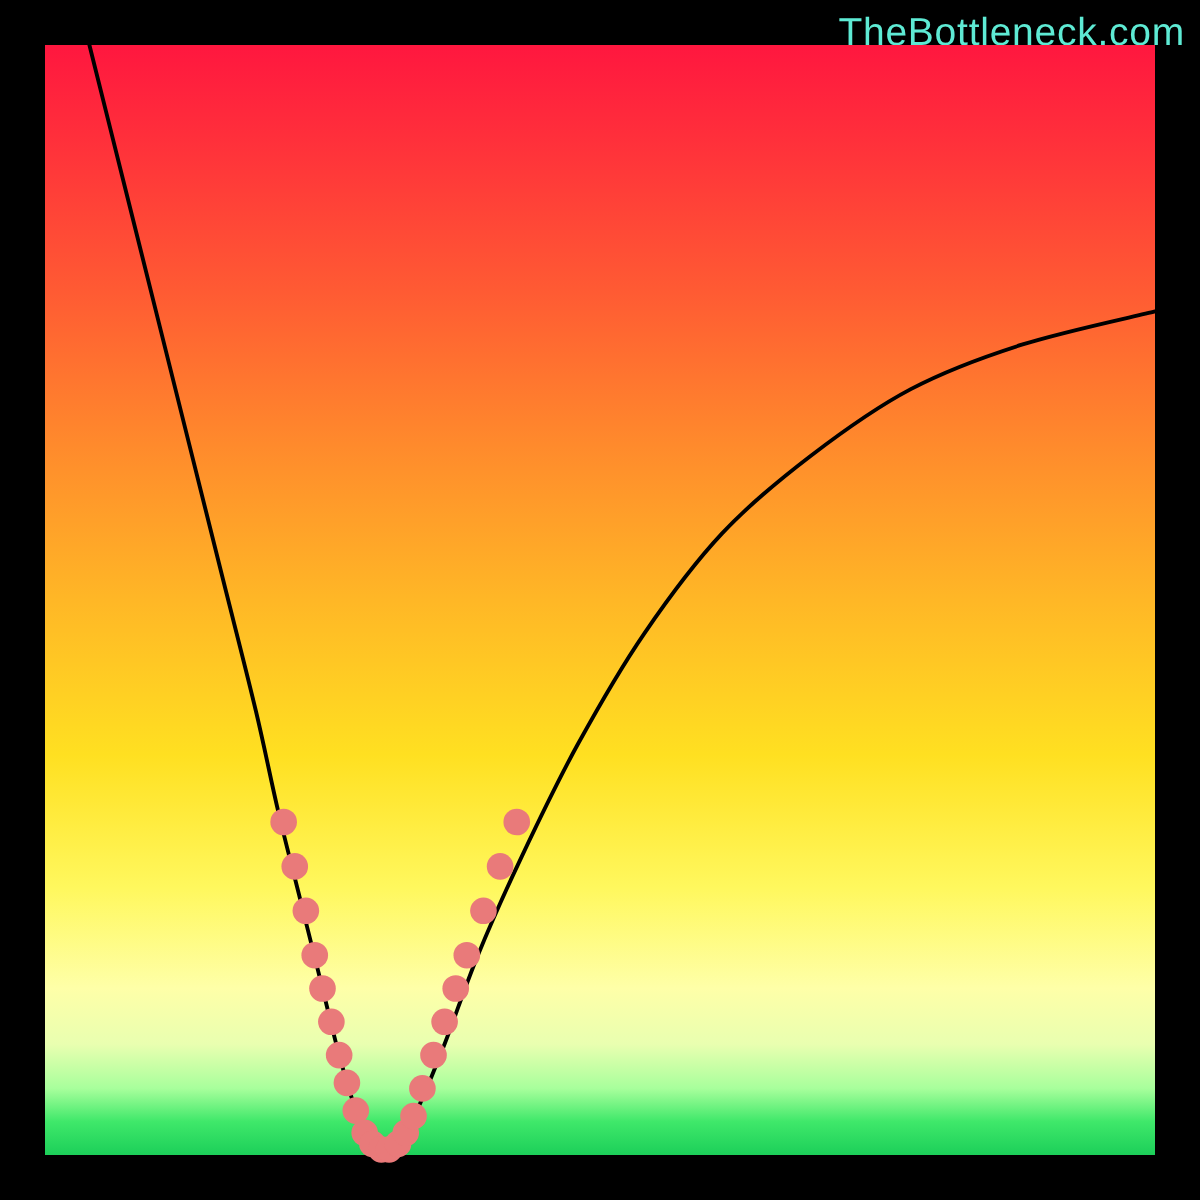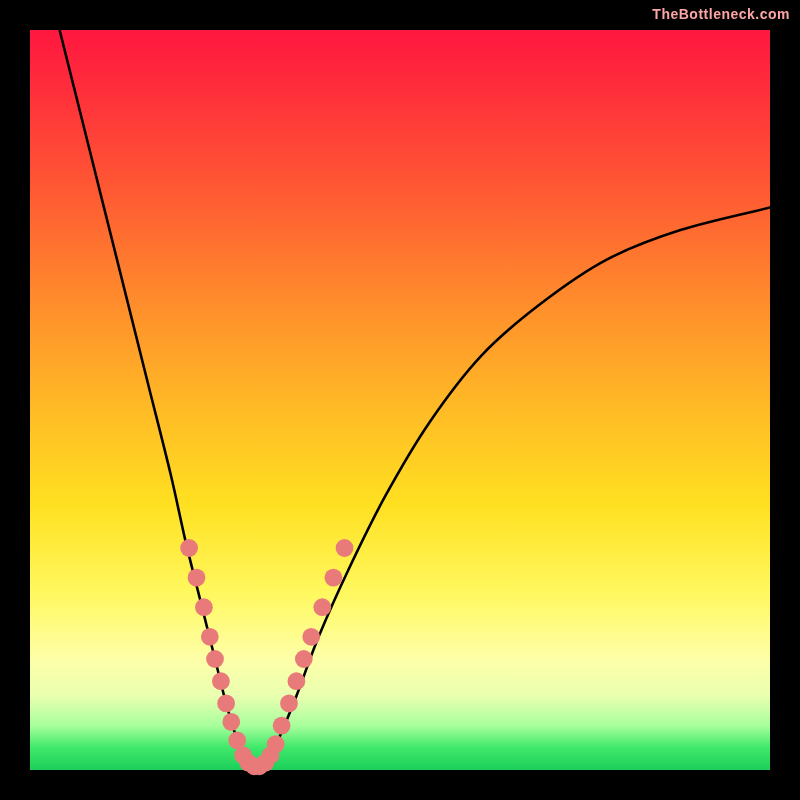--- a/index.html
+++ b/index.html
@@ -36,23 +36,23 @@
       #e9ffb0 90%,
       #a8ff9c 94%,
       #3fe86a 97%,
       #1ccf59 100%
     );
   }
   .watermark {
     position: absolute;
     top: 6px;
     right: 10px;
-    color: #fca5a5;
-    font-size: 14px;
-    font-weight: 700;
+    color: #5eead4;
+    font-size: 26px;
+    font-weight: 400;
     letter-spacing: 0.5px;
   }
   svg.curve {
     position: absolute;
     left: 0;
     top: 0;
     width: 740px;
     height: 740px;
     overflow: visible;
   }

